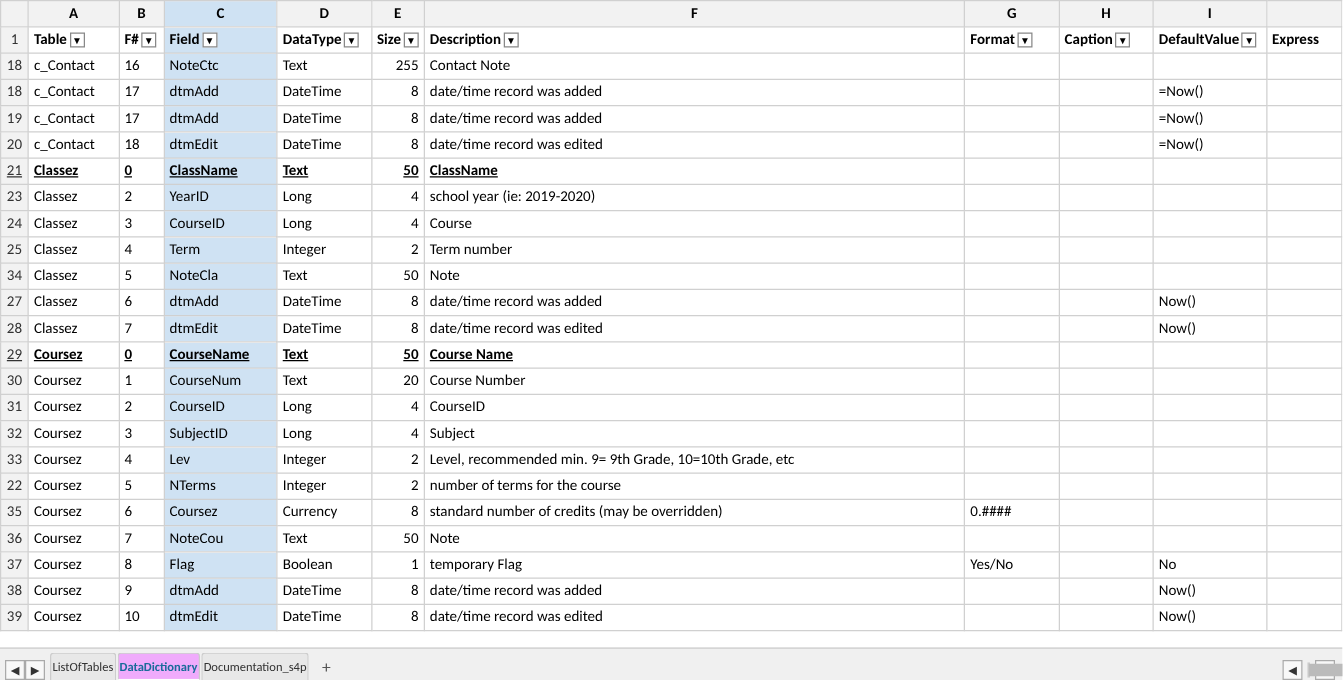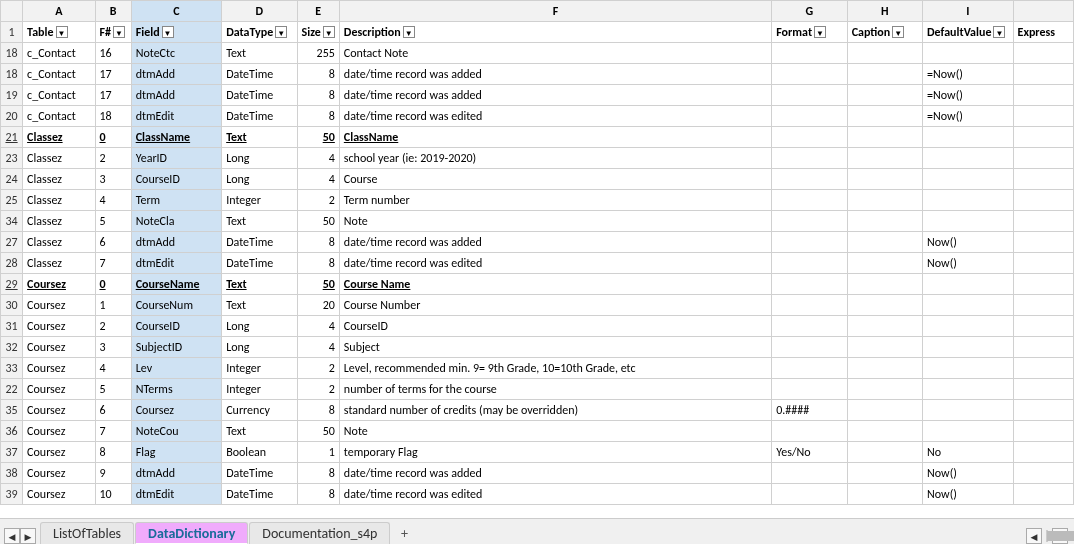--- a/index.html
+++ b/index.html
@@ -85,26 +85,26 @@
       height: 26px;
       background: #f0f0f0;
       border-top: 1px solid #ccc;
       display: flex;
       align-items: flex-end;
       padding-left: 4px;
       gap: 0;
     }
 
     .tab {
-      padding: 3px 12px;
+      padding: 3px 1px;
       border: 1px solid #ccc;
       border-bottom: none;
       background: #e8e8e8;
       cursor: pointer;
-      font-size: 14px;
+      font-size: 10px;
       color: #333;
       height: 22px;
       display: flex;
       align-items: center;
       border-radius: 3px 3px 0 0;
       margin-right: 1px;
     }
 
     .tab.active {
       background: #f0abfc;

